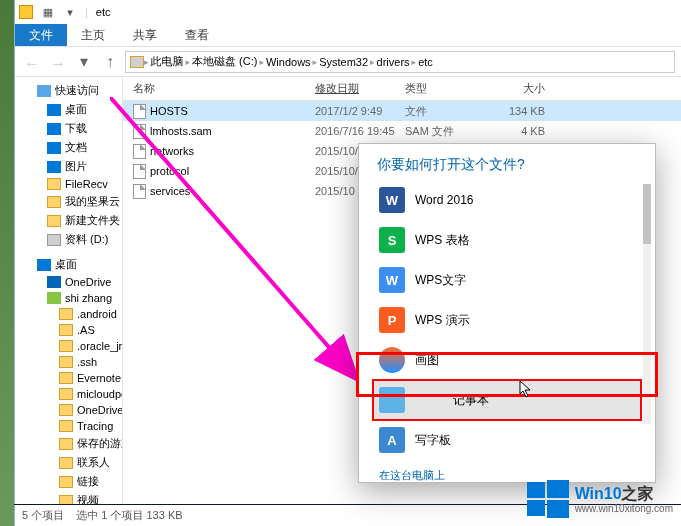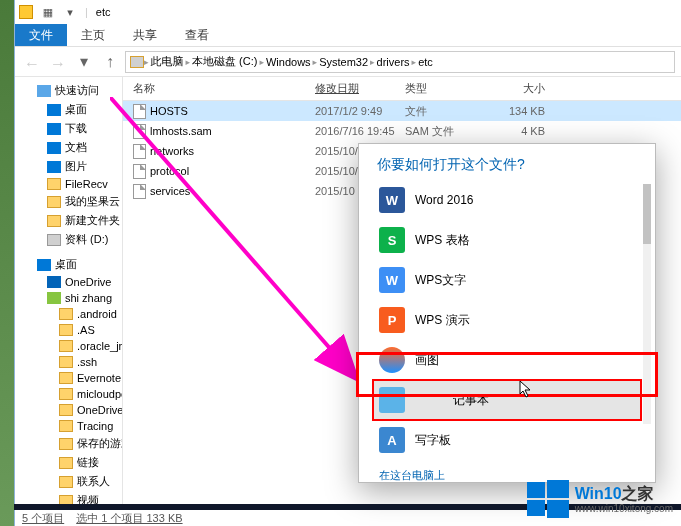--- a/index.html
+++ b/index.html
@@ -36,21 +36,21 @@
 .col-type { width: 82px; }
 .col-size { width: 70px; text-align: right; padding-right: 12px; }
 .row { display: flex; height: 20px; align-items: center; font-size: 11px; }
 .row.selected { background: #cce8ff; }
 .row .cell-name { width: 192px; padding-left: 10px; display: flex; align-items: center; gap: 4px; }
 .row .cell-date { width: 90px; color: #666; }
 .row .cell-type { width: 82px; color: #666; }
 .row .cell-size { width: 70px; text-align: right; padding-right: 12px; color: #666; }
 .file-icon { width: 13px; height: 15px; background: #fff; border: 1px solid #999; position: relative; }
 .file-icon::after { content: ""; position: absolute; right: -1px; top: -1px; border: 3px solid transparent; border-left-color: #999; border-bottom-color: #999; }
-.statusbar { position: absolute; bottom: 0; left: 14px; right: 0; height: 22px; border-top: 6px solid #0f172a; font-size: 11px; color: #555; display: flex; align-items: center; padding: 0 8px; gap: 12px; text-decoration: underline; }
+.statusbar { position: absolute; bottom: 0; left: 14px; right: 0; height: 22px; border-top: 1px solid #0f172a; font-size: 11px; color: #555; display: flex; align-items: center; padding: 0 8px; gap: 12px; }
 
 .arrow { position: absolute; left: 110px; top: 97px; width: 260px; height: 290px; pointer-events: none; }
 
 .dialog { position: absolute; left: 358px; top: 143px; width: 298px; height: 340px; background: #fff; box-shadow: 0 8px 30px rgba(0,0,0,.35); border: 1px solid #bbb; }
 .dialog-title { font-size: 14px; color: #0063b1; padding: 12px 18px 6px; }
 .app-list { padding: 0 14px; }
 .app-item { display: flex; align-items: center; gap: 10px; padding: 7px 6px; font-size: 12px; }
 .app-item.highlight { background: #e5e5e5; outline: 2px solid #ff0000; outline-offset: -1px; gap: 48px; }
 .app-ico { width: 26px; height: 26px; border-radius: 3px; display: flex; align-items: center; justify-content: center; color: #fff; font-size: 13px; font-weight: bold; }
 .app-word { background: #2b579a; }
@@ -199,25 +199,25 @@
           <div class="side-item indent2">
             <span class="side-icon folder"></span>
             <span>Tracing</span>
           </div>
           <div class="side-item indent2">
             <span class="side-icon folder"></span>
             <span>保存的游戏</span>
           </div>
           <div class="side-item indent2">
             <span class="side-icon folder"></span>
+            <span>联系人</span>
+          </div>
+          <div class="side-item indent2">
+            <span class="side-icon folder"></span>
             <span>链接</span>
-          </div>
-          <div class="side-item indent2">
-            <span class="side-icon folder"></span>
-            <span>联系人</span>
           </div>
           <div class="side-item indent2">
             <span class="side-icon folder"></span>
             <span>视频</span>
           </div>
         </div>
     </div>
 
     <div class="filelist">
       <div class="columns">

